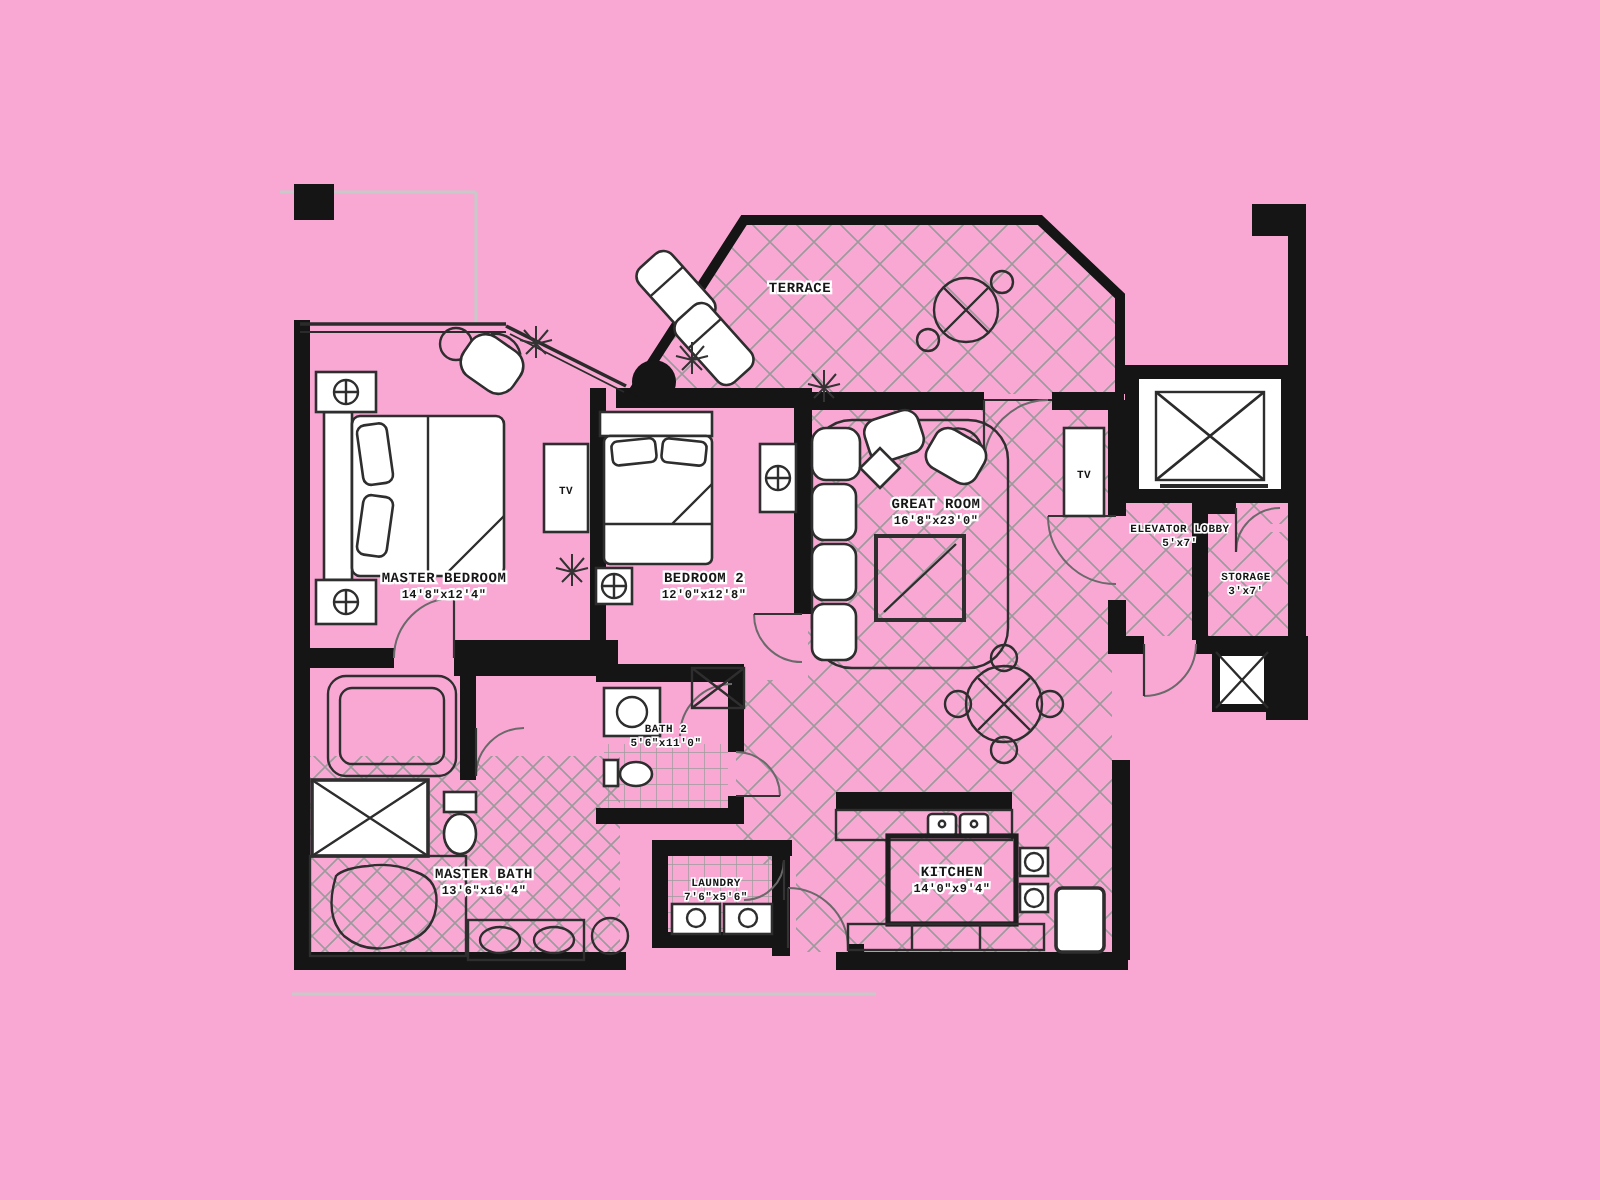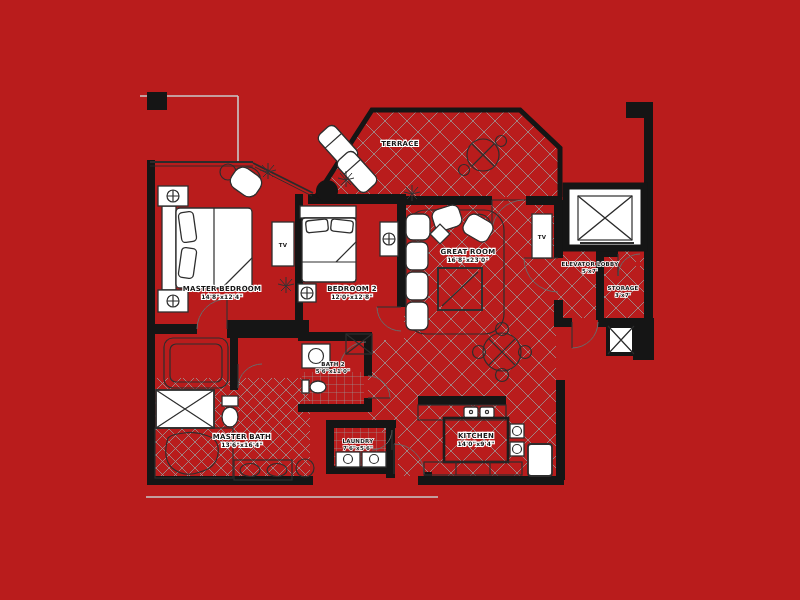--- a/index.html
+++ b/index.html
@@ -1,17 +1,17 @@
 <!DOCTYPE html>
 <html><head>
 <meta charset="utf-8">
 <style>
   html,body{margin:0;padding:0;background:#fff;}
   body{font-family:"DejaVu Sans",sans-serif;}
-  .stage{position:relative;width:800px;height:600px;background:#b91c1c;overflow:hidden;}
+  .stage{position:relative;width:800px;height:600px;background:#f9a8d4;overflow:hidden;font-family:Liberation Mono, monospace;}
   svg{display:block;}
   .wall{fill:var(--ink,#151515);}
   .thinline{stroke:#2b2b2b;fill:none;}
   .furn{fill:#fff;stroke:#2e2e2e;stroke-width:1.3;}
   .furnT{fill:none;stroke:#2e2e2e;stroke-width:1.2;}
   .arc{fill:none;stroke:#6a6a6a;stroke-width:1;}
   .leaf{stroke:#333;stroke-width:1.1;}
   .tileStroke{stroke:var(--tile,#9b9b9b);stroke-width:.8;fill:none;}
   .gridStroke{stroke:var(--tile,#9b9b9b);stroke-width:.7;fill:none;}
   .rail{stroke:var(--faint,#c8c8c8);stroke-width:1.6;fill:none;}

